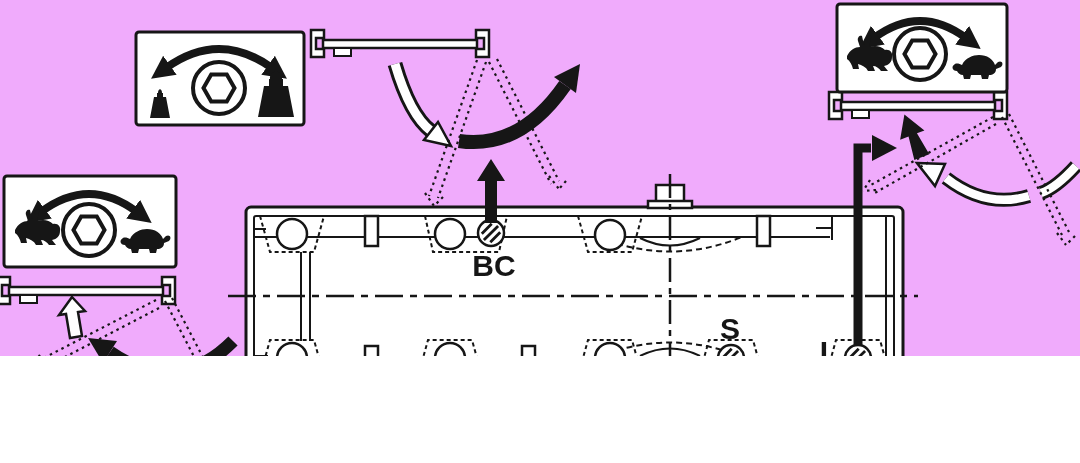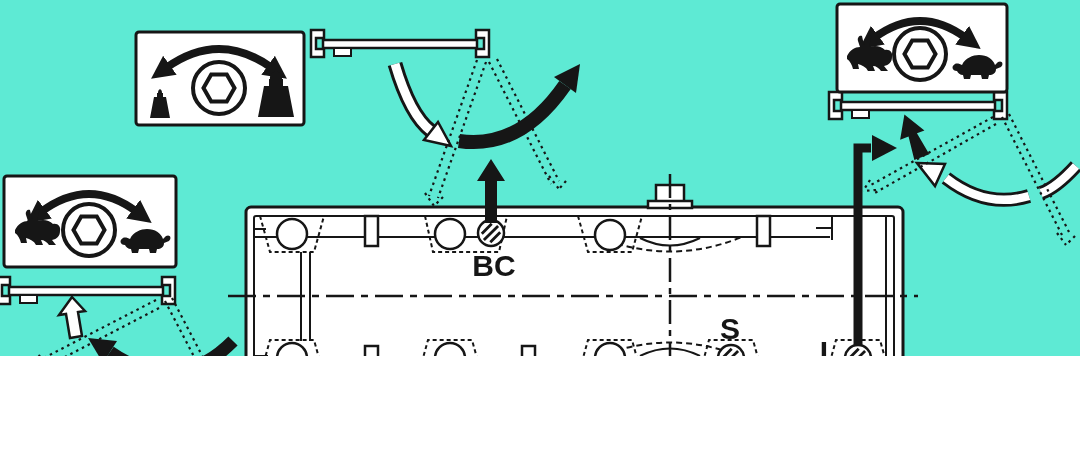--- a/index.html
+++ b/index.html
@@ -1,16 +1,16 @@
 <!DOCTYPE html>
 <html><head>
 <meta charset="utf-8">
 <style>
   html,body{margin:0;padding:0;background:#fff;}
-  .stage{position:relative;width:1080px;height:356px;background:#5eead4;overflow:hidden;
+  .stage{position:relative;width:1080px;height:356px;background:#f0abfc;overflow:hidden;
          font-family:"Liberation Sans", sans-serif;}
   svg{position:absolute;left:0;top:0;}
   text.lbl{font-family:"Liberation Sans", sans-serif;font-weight:bold;font-size:30px;fill:#161616;}
 </style>
 </head>
 <body>
 
 <div class="stage">
 <svg width="1080" height="463" viewBox="0 0 1080 463">
   <defs>

